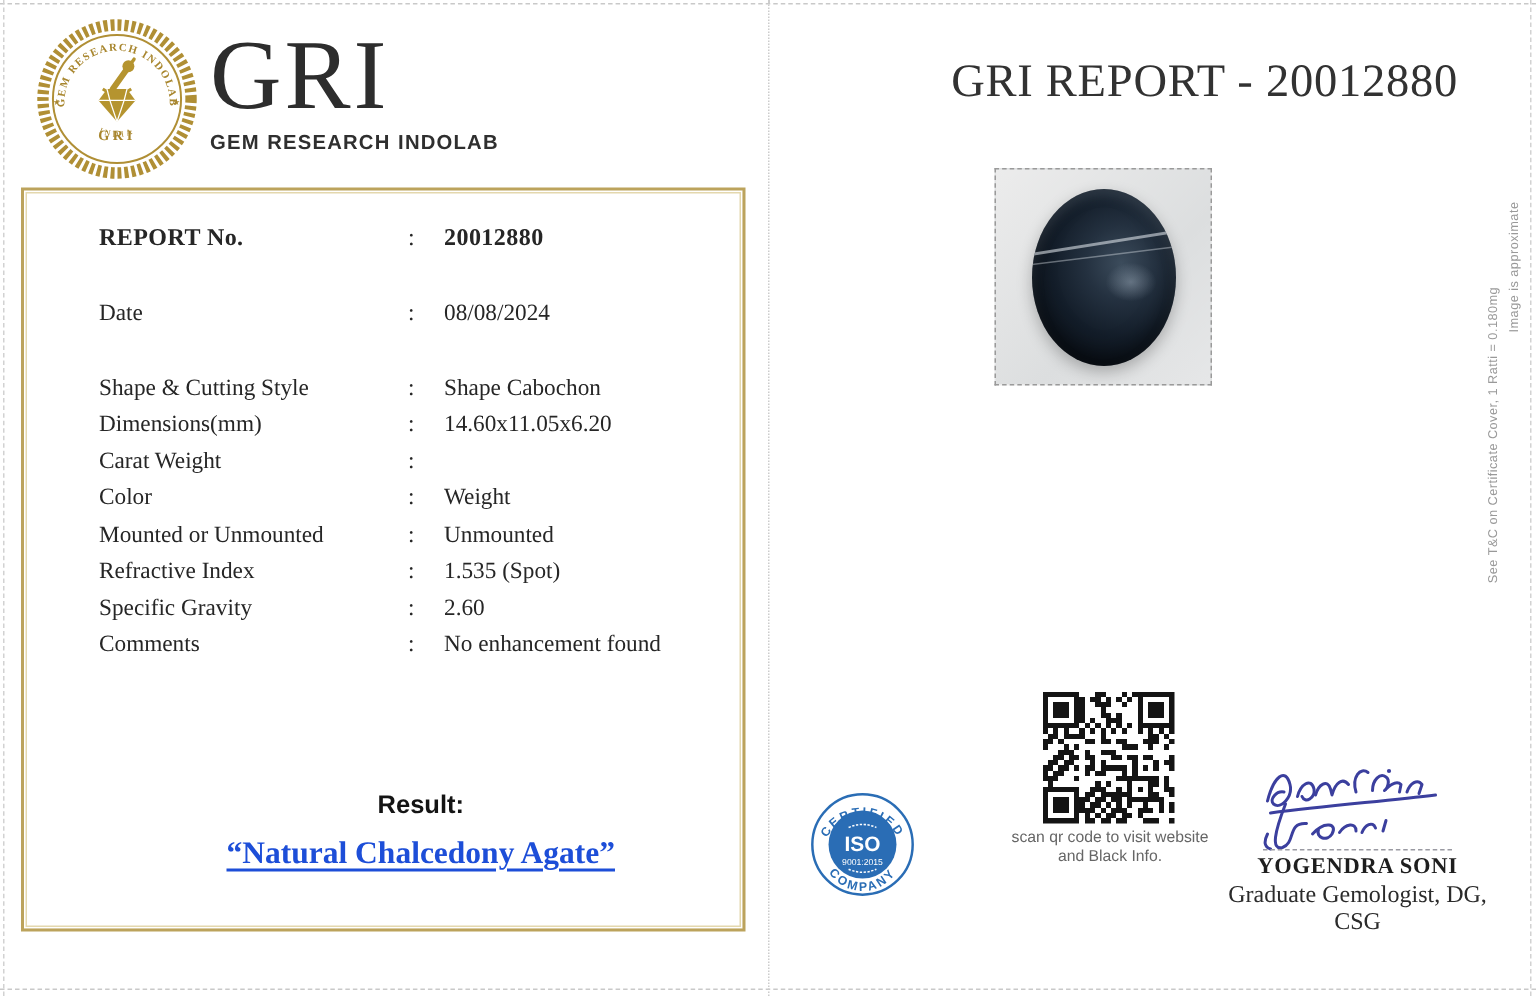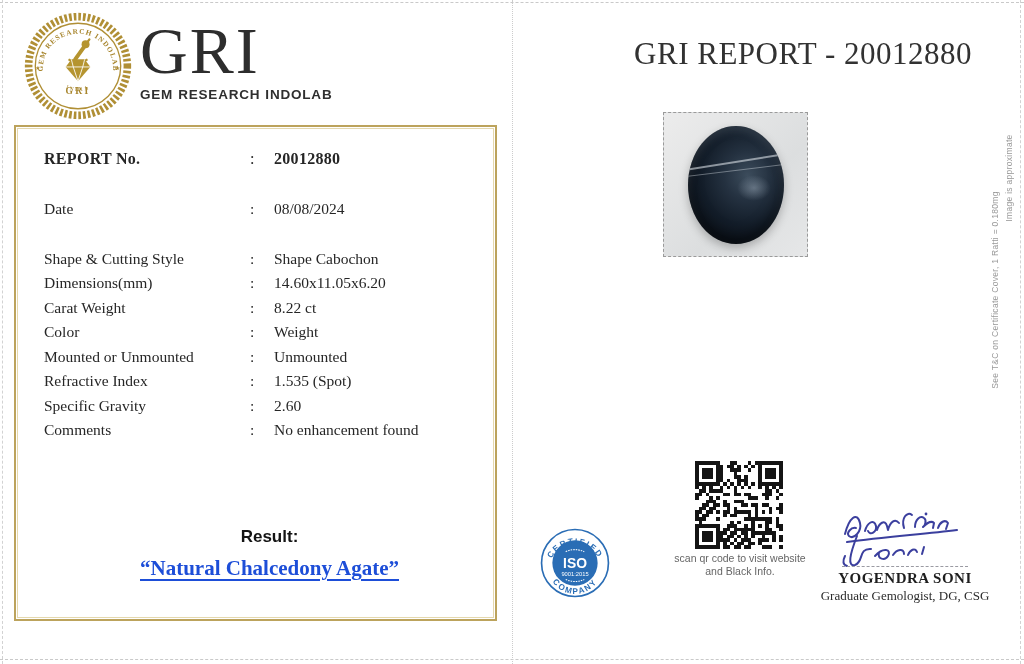--- a/index.html
+++ b/index.html
@@ -24,21 +24,21 @@
               color:#2d2d2d; letter-spacing:2px; font-weight:400; }
   .wordmark-sub { font-family:"Liberation Sans", sans-serif; font-size:13.5px;
                   font-weight:600; letter-spacing:0.8px; color:#2f2f2f; margin-top:1px; }
   .wm-word { display:inline-block; margin-right:5px; }
   .wm-word::first-letter { font-weight:900; }
 
   .report-box {
     position:absolute; left:14px; top:125px; width:483px; height:496px;
     border:2px solid #bca35c; box-shadow: inset 0 0 0 1px #ffffff, inset 0 0 0 2px #e4d8ae;
   }
-  .rows { padding:20px 0 0 28px; }
+  .rows { padding:20px 0 0 50px; }
   .spec-row { display:flex; align-items:center; height:24.5px;
               font-size:15.5px; color:#262626; }
   .spec-row .lbl { width:206px; }
   .spec-row .col { width:24px; text-align:left; }
   .spec-row .val { flex:1; }
   .row-head { height:24px; font-size:16px; }
   .row-head .lbl, .row-head .val { font-weight:700; letter-spacing:0.3px; }
   .gap-a { height:26px; } .gap-b { height:25px; }
 
   .result-block { margin-top:84px; text-align:center; }
@@ -75,21 +75,21 @@
   .qr-caption { position:absolute; left:650px; top:552px; width:180px; text-align:center;
                 font-family:"Liberation Sans", sans-serif; font-size:10.5px; line-height:12.5px; color:#666; }
 
   .iso-badge { position:absolute; left:540px; top:528px; width:70px; height:70px; }
 
   .sig-image { position:absolute; left:835px; top:486px; width:140px; height:85px; }
   .sig-dashes { position:absolute; left:842px; top:566px; width:126px; border-top:1.5px dashed #9a9aa2; }
   .sig-name { position:absolute; left:825px; top:570px; width:160px; text-align:center;
               font-weight:700; font-size:15px; color:#1e1e1e; letter-spacing:0.5px; }
   .sig-title { position:absolute; left:815px; top:588px; width:180px; text-align:center;
-               font-size:13px; color:#2b2b2b; }
+               font-size:16px; color:#2b2b2b; }
 
   .side-note { position:absolute; white-space:nowrap; font-family:"Liberation Sans", sans-serif;
                font-size:8.5px; color:#999; letter-spacing:0.3px; }
   .side-note-terms { left:995px; top:290px; transform:translate(-50%,-50%) rotate(-90deg); }
   .side-note-image { left:1009px; top:178px; transform:translate(-50%,-50%) rotate(-90deg); }
 
   svg text { font-family:"Liberation Sans", sans-serif; }
   .seal svg text { font-family:"Liberation Serif", serif; }
 </style>
 </head>
@@ -163,21 +163,20 @@
         <span class="val">Shape Cabochon</span>
       </div>
       <div class="spec-row">
         <span class="lbl">Dimensions(mm)</span>
         <span class="col">:</span>
         <span class="val">14.60x11.05x6.20</span>
       </div>
       <div class="spec-row">
         <span class="lbl">Carat Weight</span>
         <span class="col">:</span>
-        <span class="val">8.22 ct</span>
       </div>
       <div class="spec-row">
         <span class="lbl">Color</span>
         <span class="col">:</span>
         <span class="val">Weight</span>
       </div>
       <div class="spec-row">
         <span class="lbl">Mounted or Unmounted</span>
         <span class="col">:</span>
         <span class="val">Unmounted</span>

